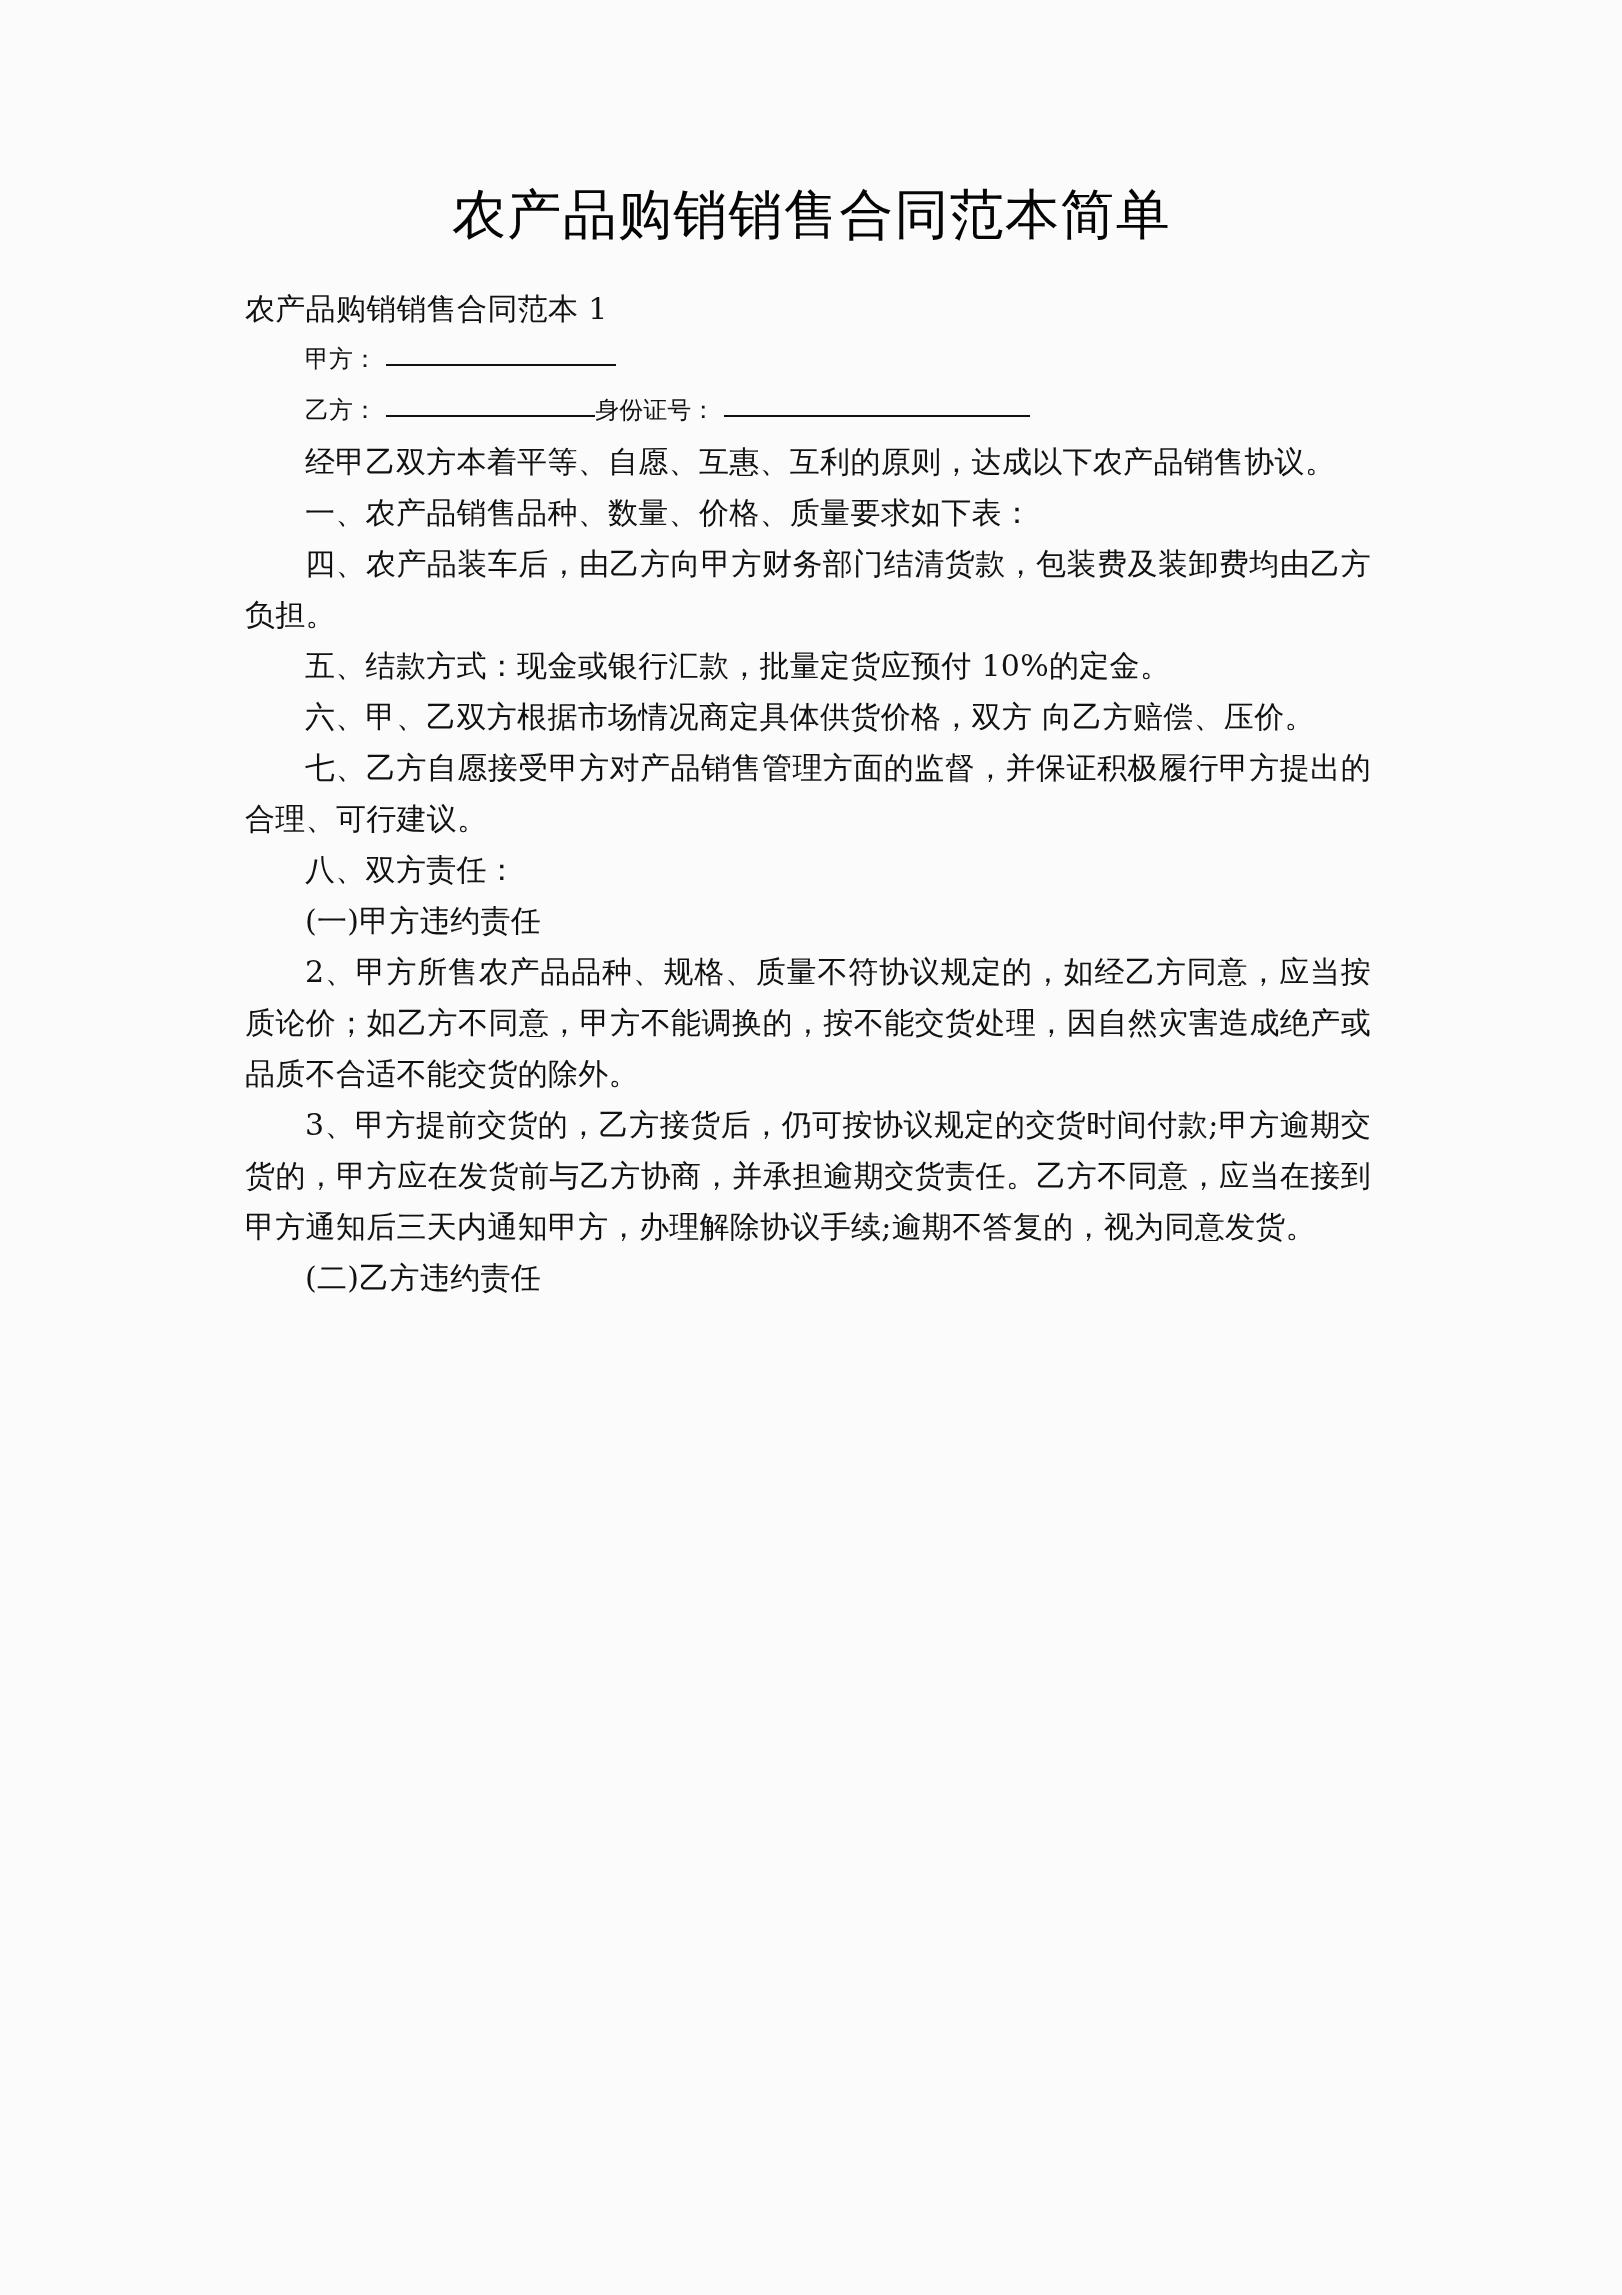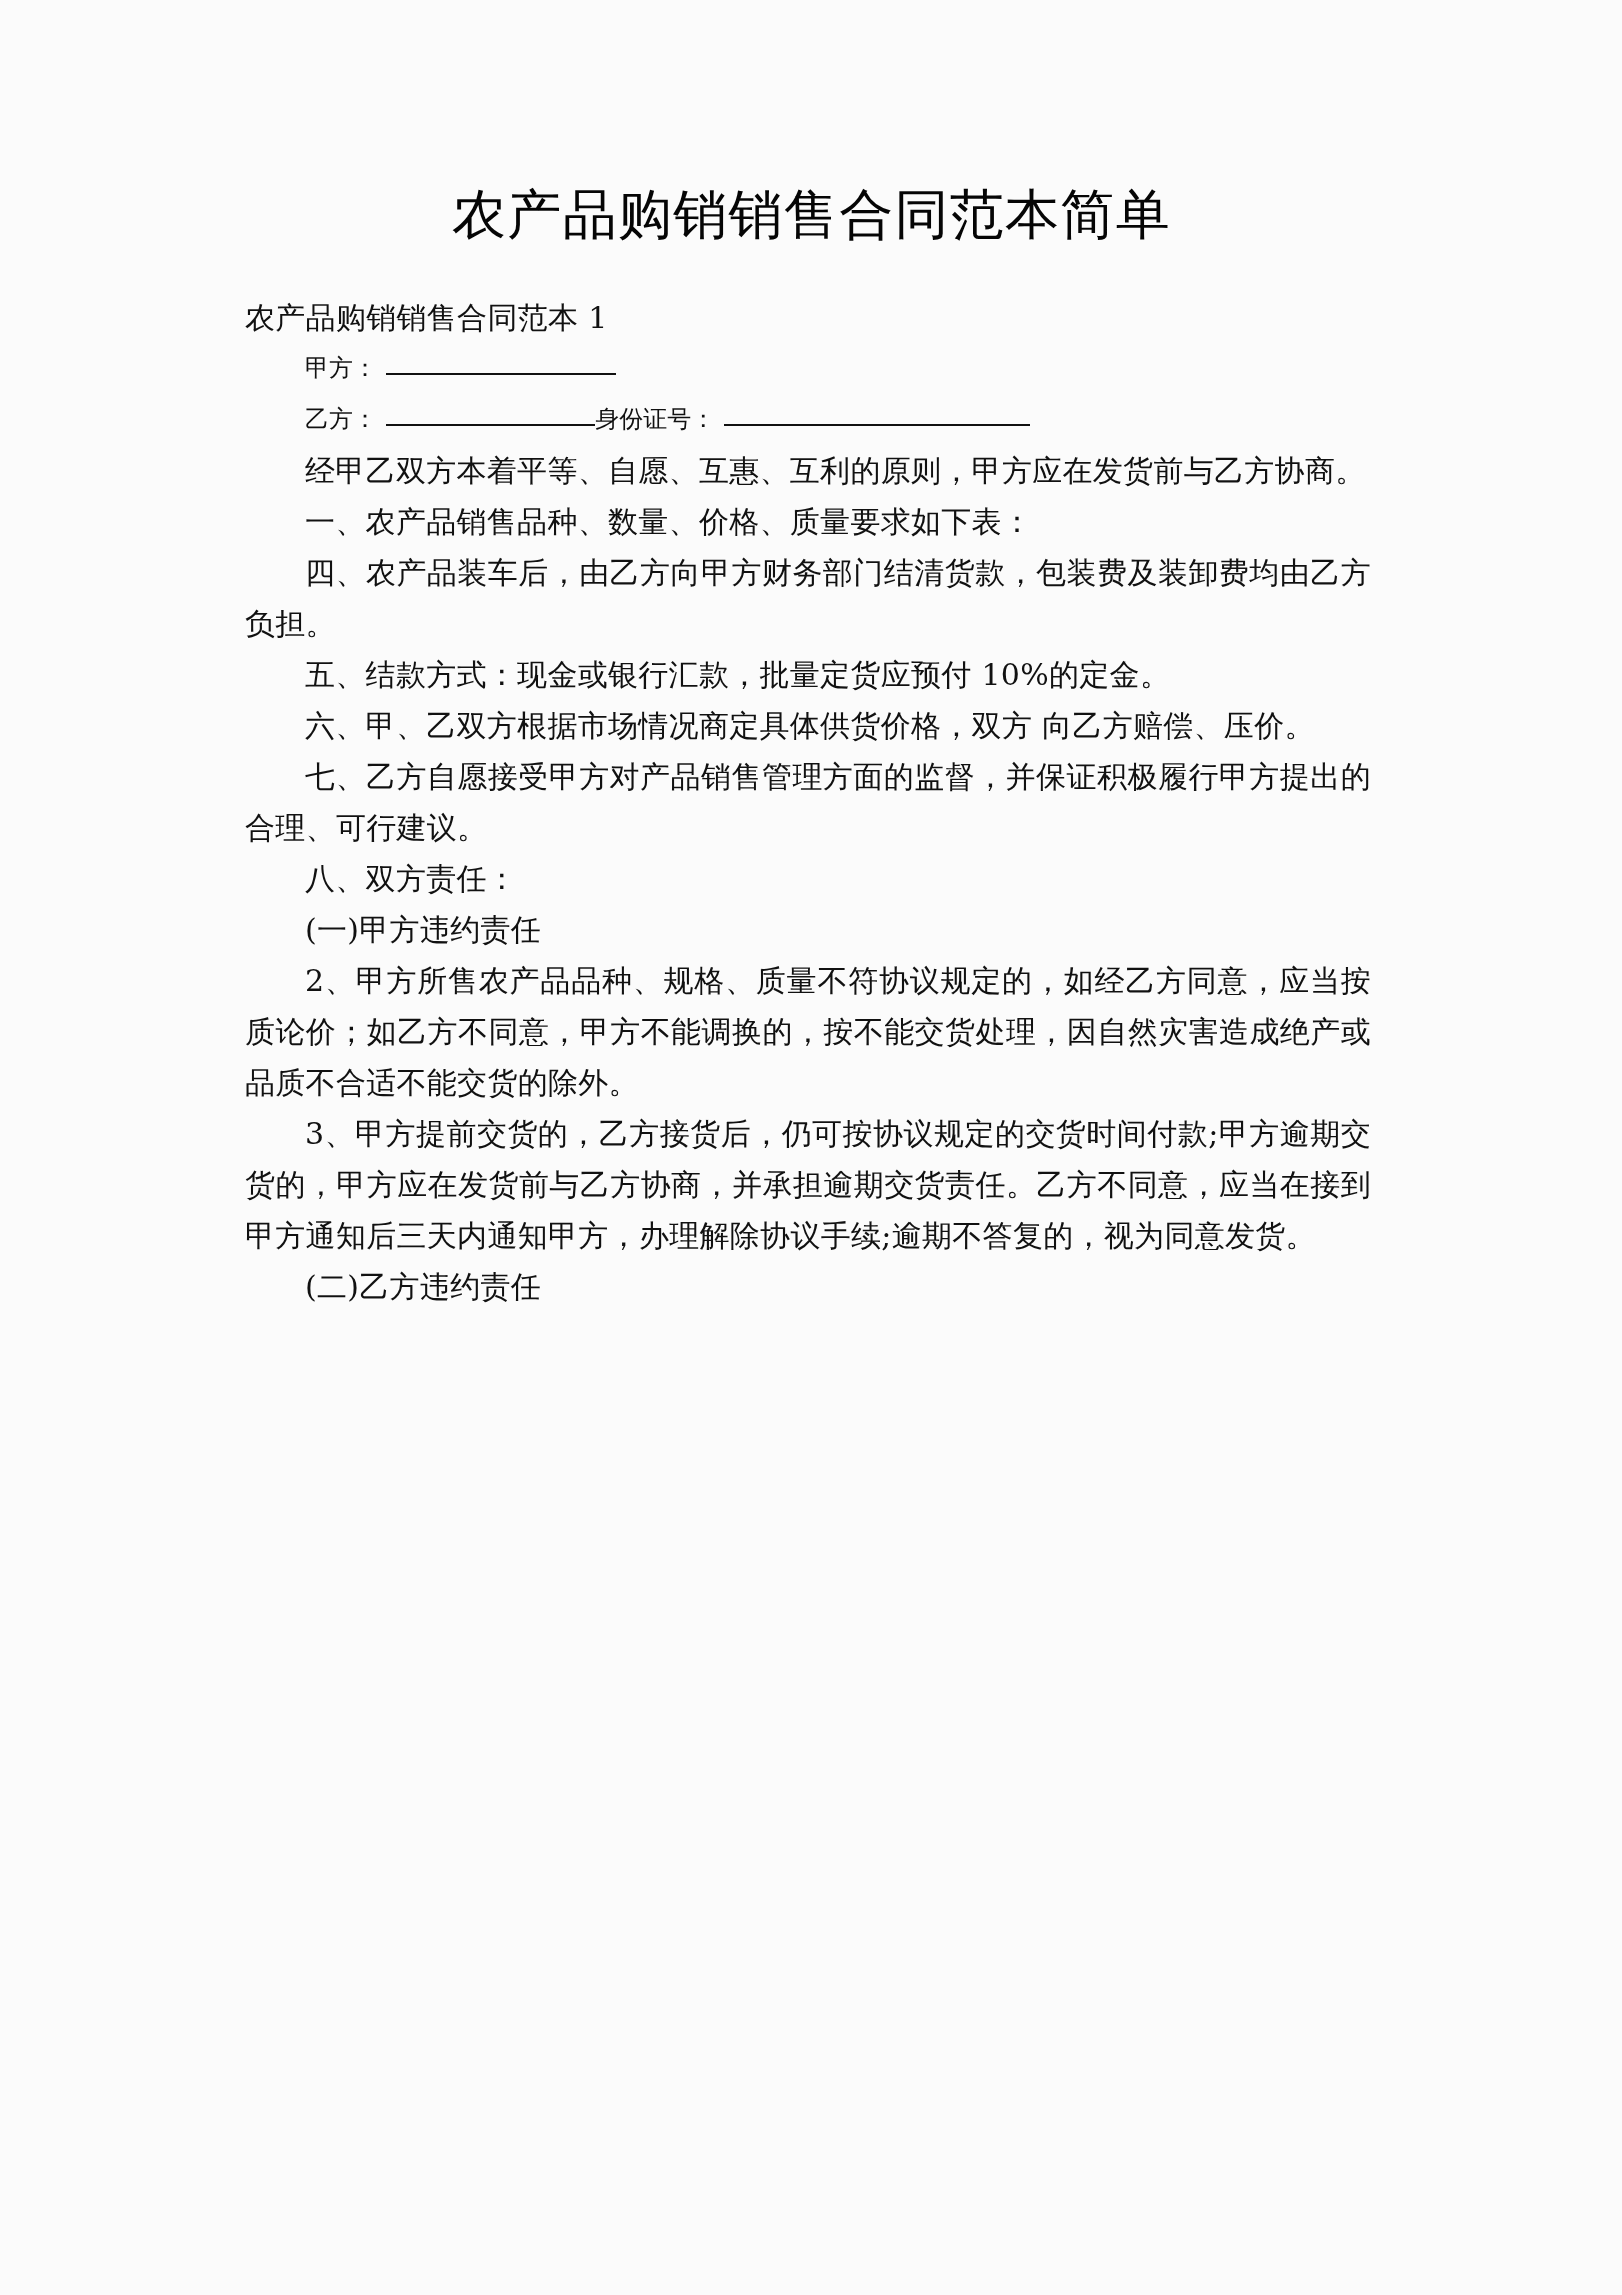--- a/index.html
+++ b/index.html
@@ -50,21 +50,20 @@
     text-justify: inter-ideograph;
     color: #111111;
     letter-spacing: 0.3px;
     word-break: break-all;
   }
   p.indent {
     text-indent: 60px;
   }
   p.noindent {
     text-indent: 0;
-    margin-top: 9px;
   }
   
   .field-row {
     font-size: 24px;
     line-height: 51px;
     color: #111111;
     text-indent: 60px;
     white-space: nowrap;
   }
   .blank {
@@ -90,21 +89,21 @@
     <p class="para noindent">农产品购销销售合同范本 1</p>
 
     <div class="field-row">
       <span>甲方：</span><span class="gapsp"></span><span class="blank w-short"></span>
     </div>
 
     <div class="field-row">
       <span>乙方：</span><span class="gapsp"></span><span class="blank w-mid"></span><span>身份证号：</span><span class="gapsp"></span><span class="blank w-long"></span>
     </div>
 
-    <p class="para indent">经甲乙双方本着平等、自愿、互惠、互利的原则，甲方应在发货前与乙方协商。</p>
+    <p class="para indent">经甲乙双方本着平等、自愿、互惠、互利的原则，达成以下农产品销售协议。</p>
 
     <p class="para indent">一、农产品销售品种、数量、价格、质量要求如下表：</p>
 
 
 
     <p class="para indent">四、农产品装车后，由乙方向甲方财务部门结清货款，包装费及装卸费均由乙方负担。</p>
 
     <p class="para indent">五、结款方式：现金或银行汇款，批量定货应预付 10%的定金。</p>
 
     <p class="para indent">六、甲、乙双方根据市场情况商定具体供货价格，双方 向乙方赔偿、压价。</p>

